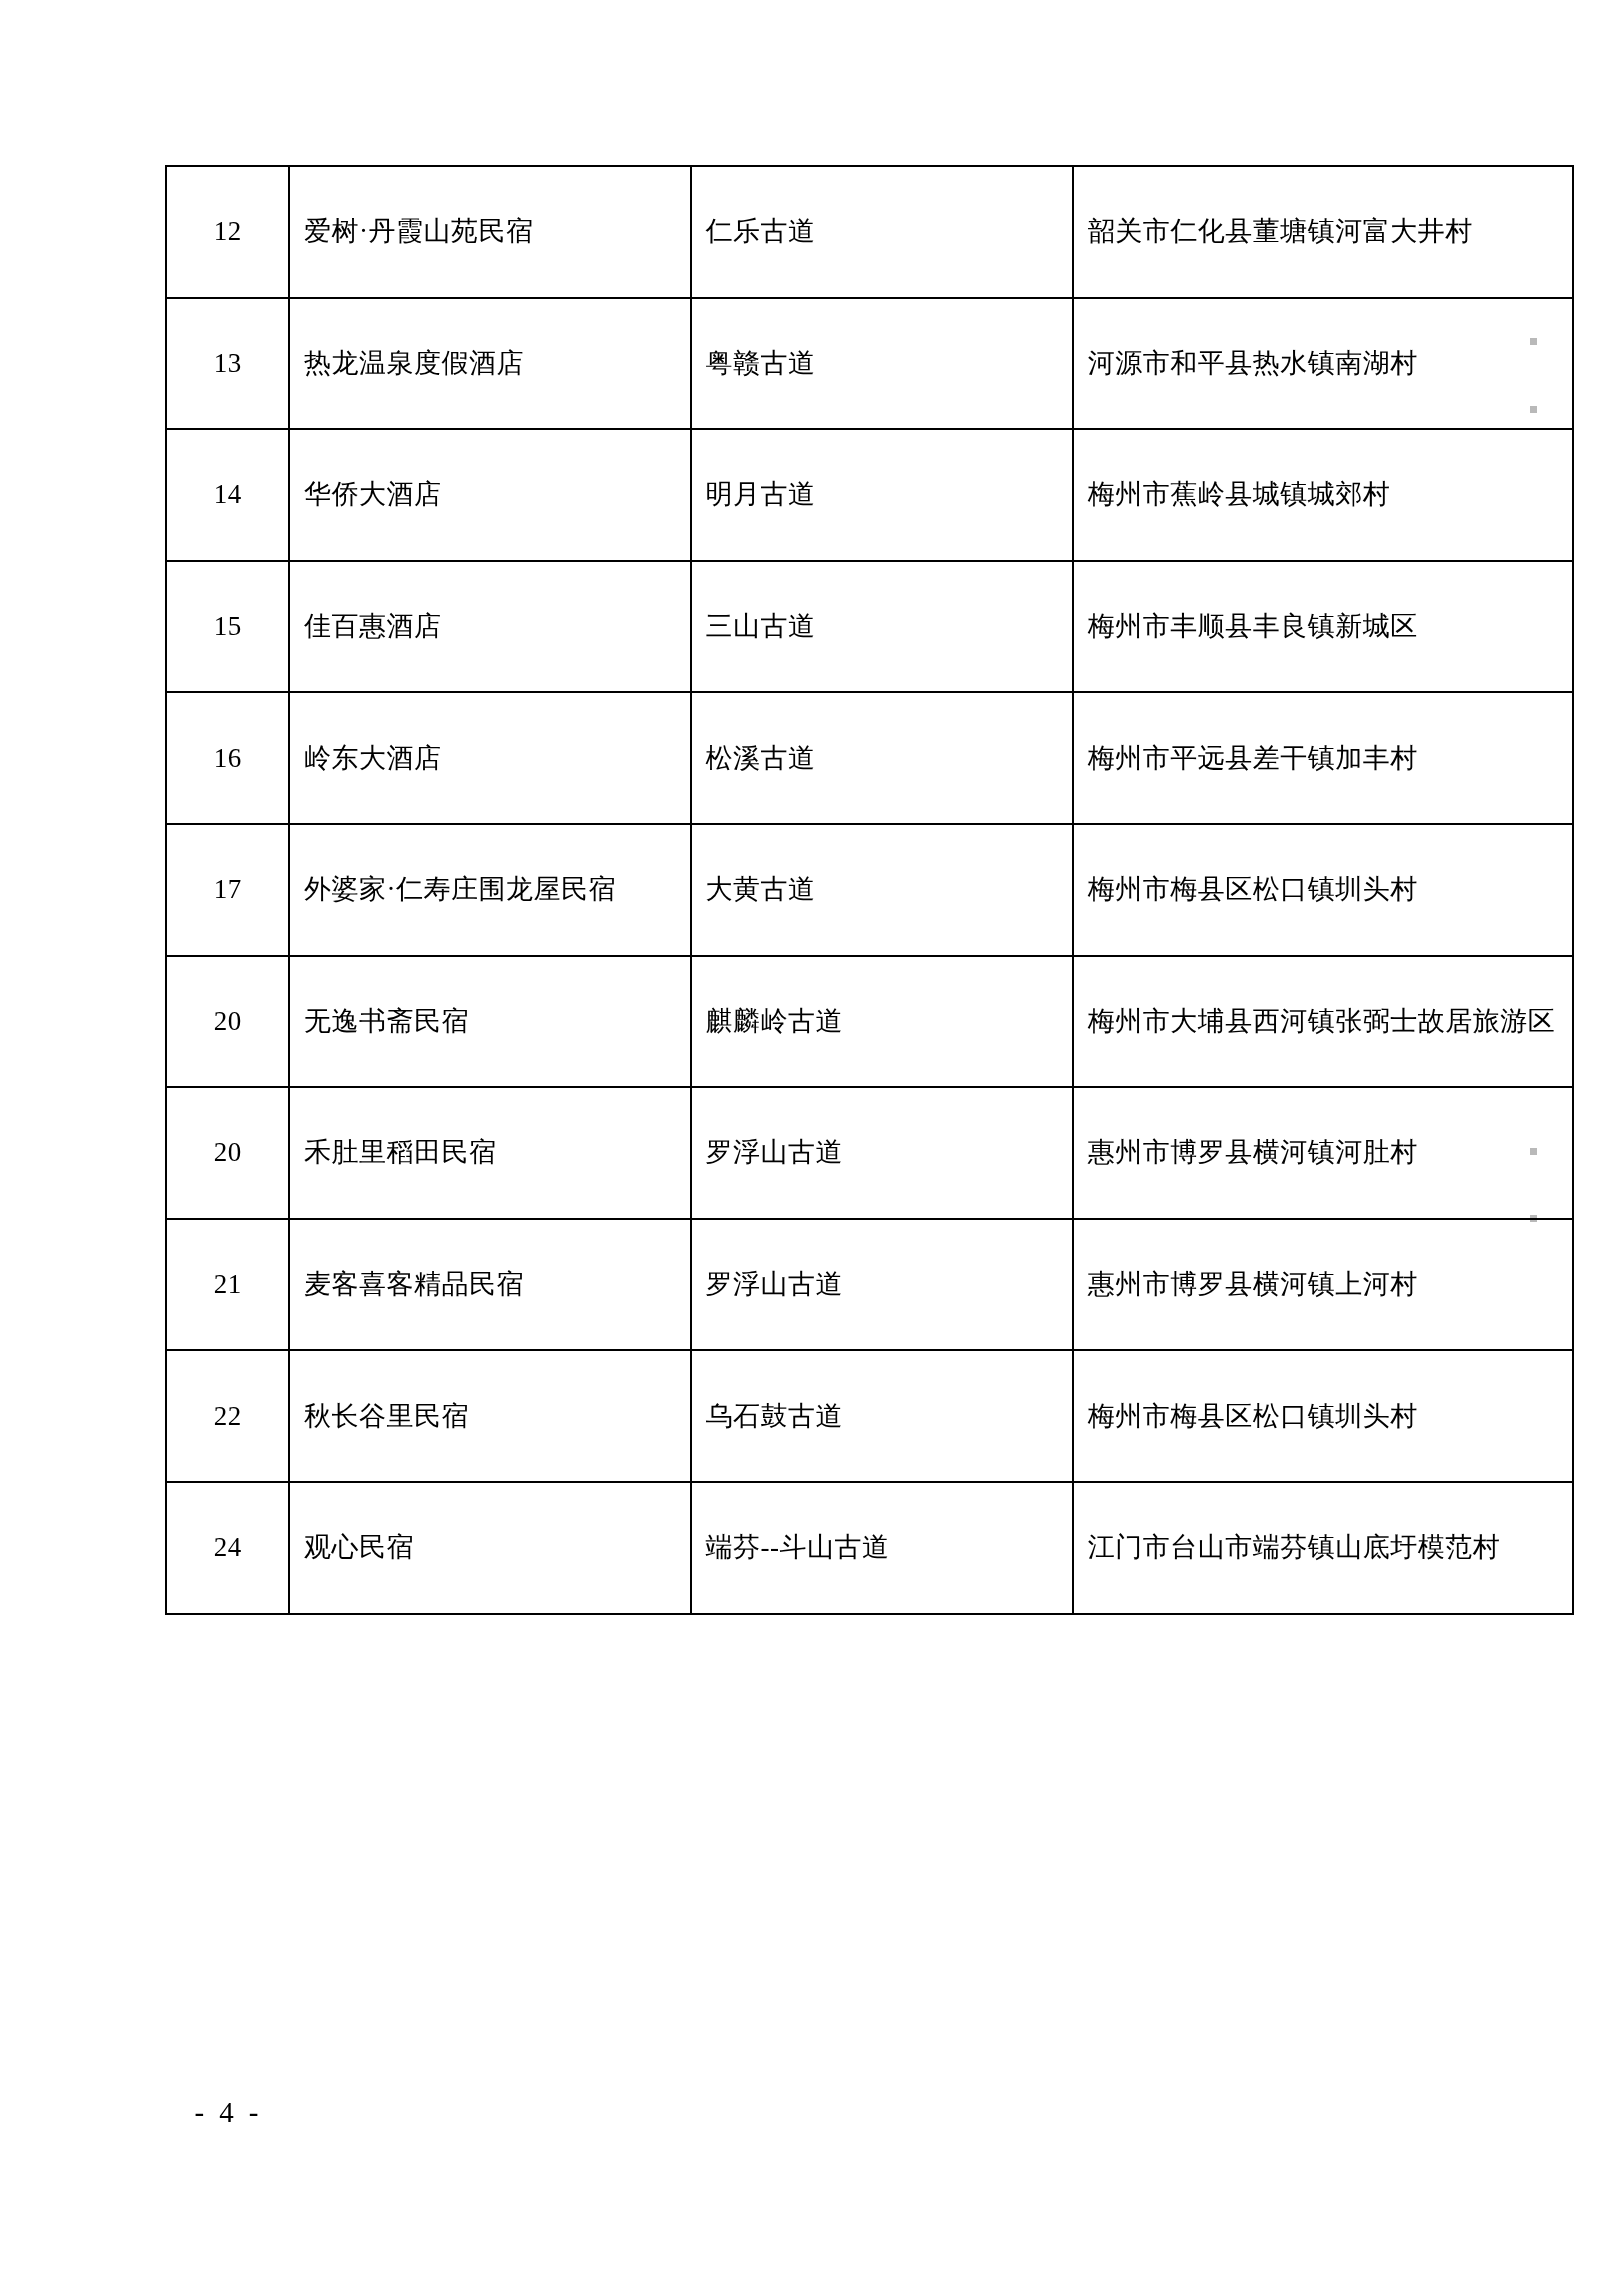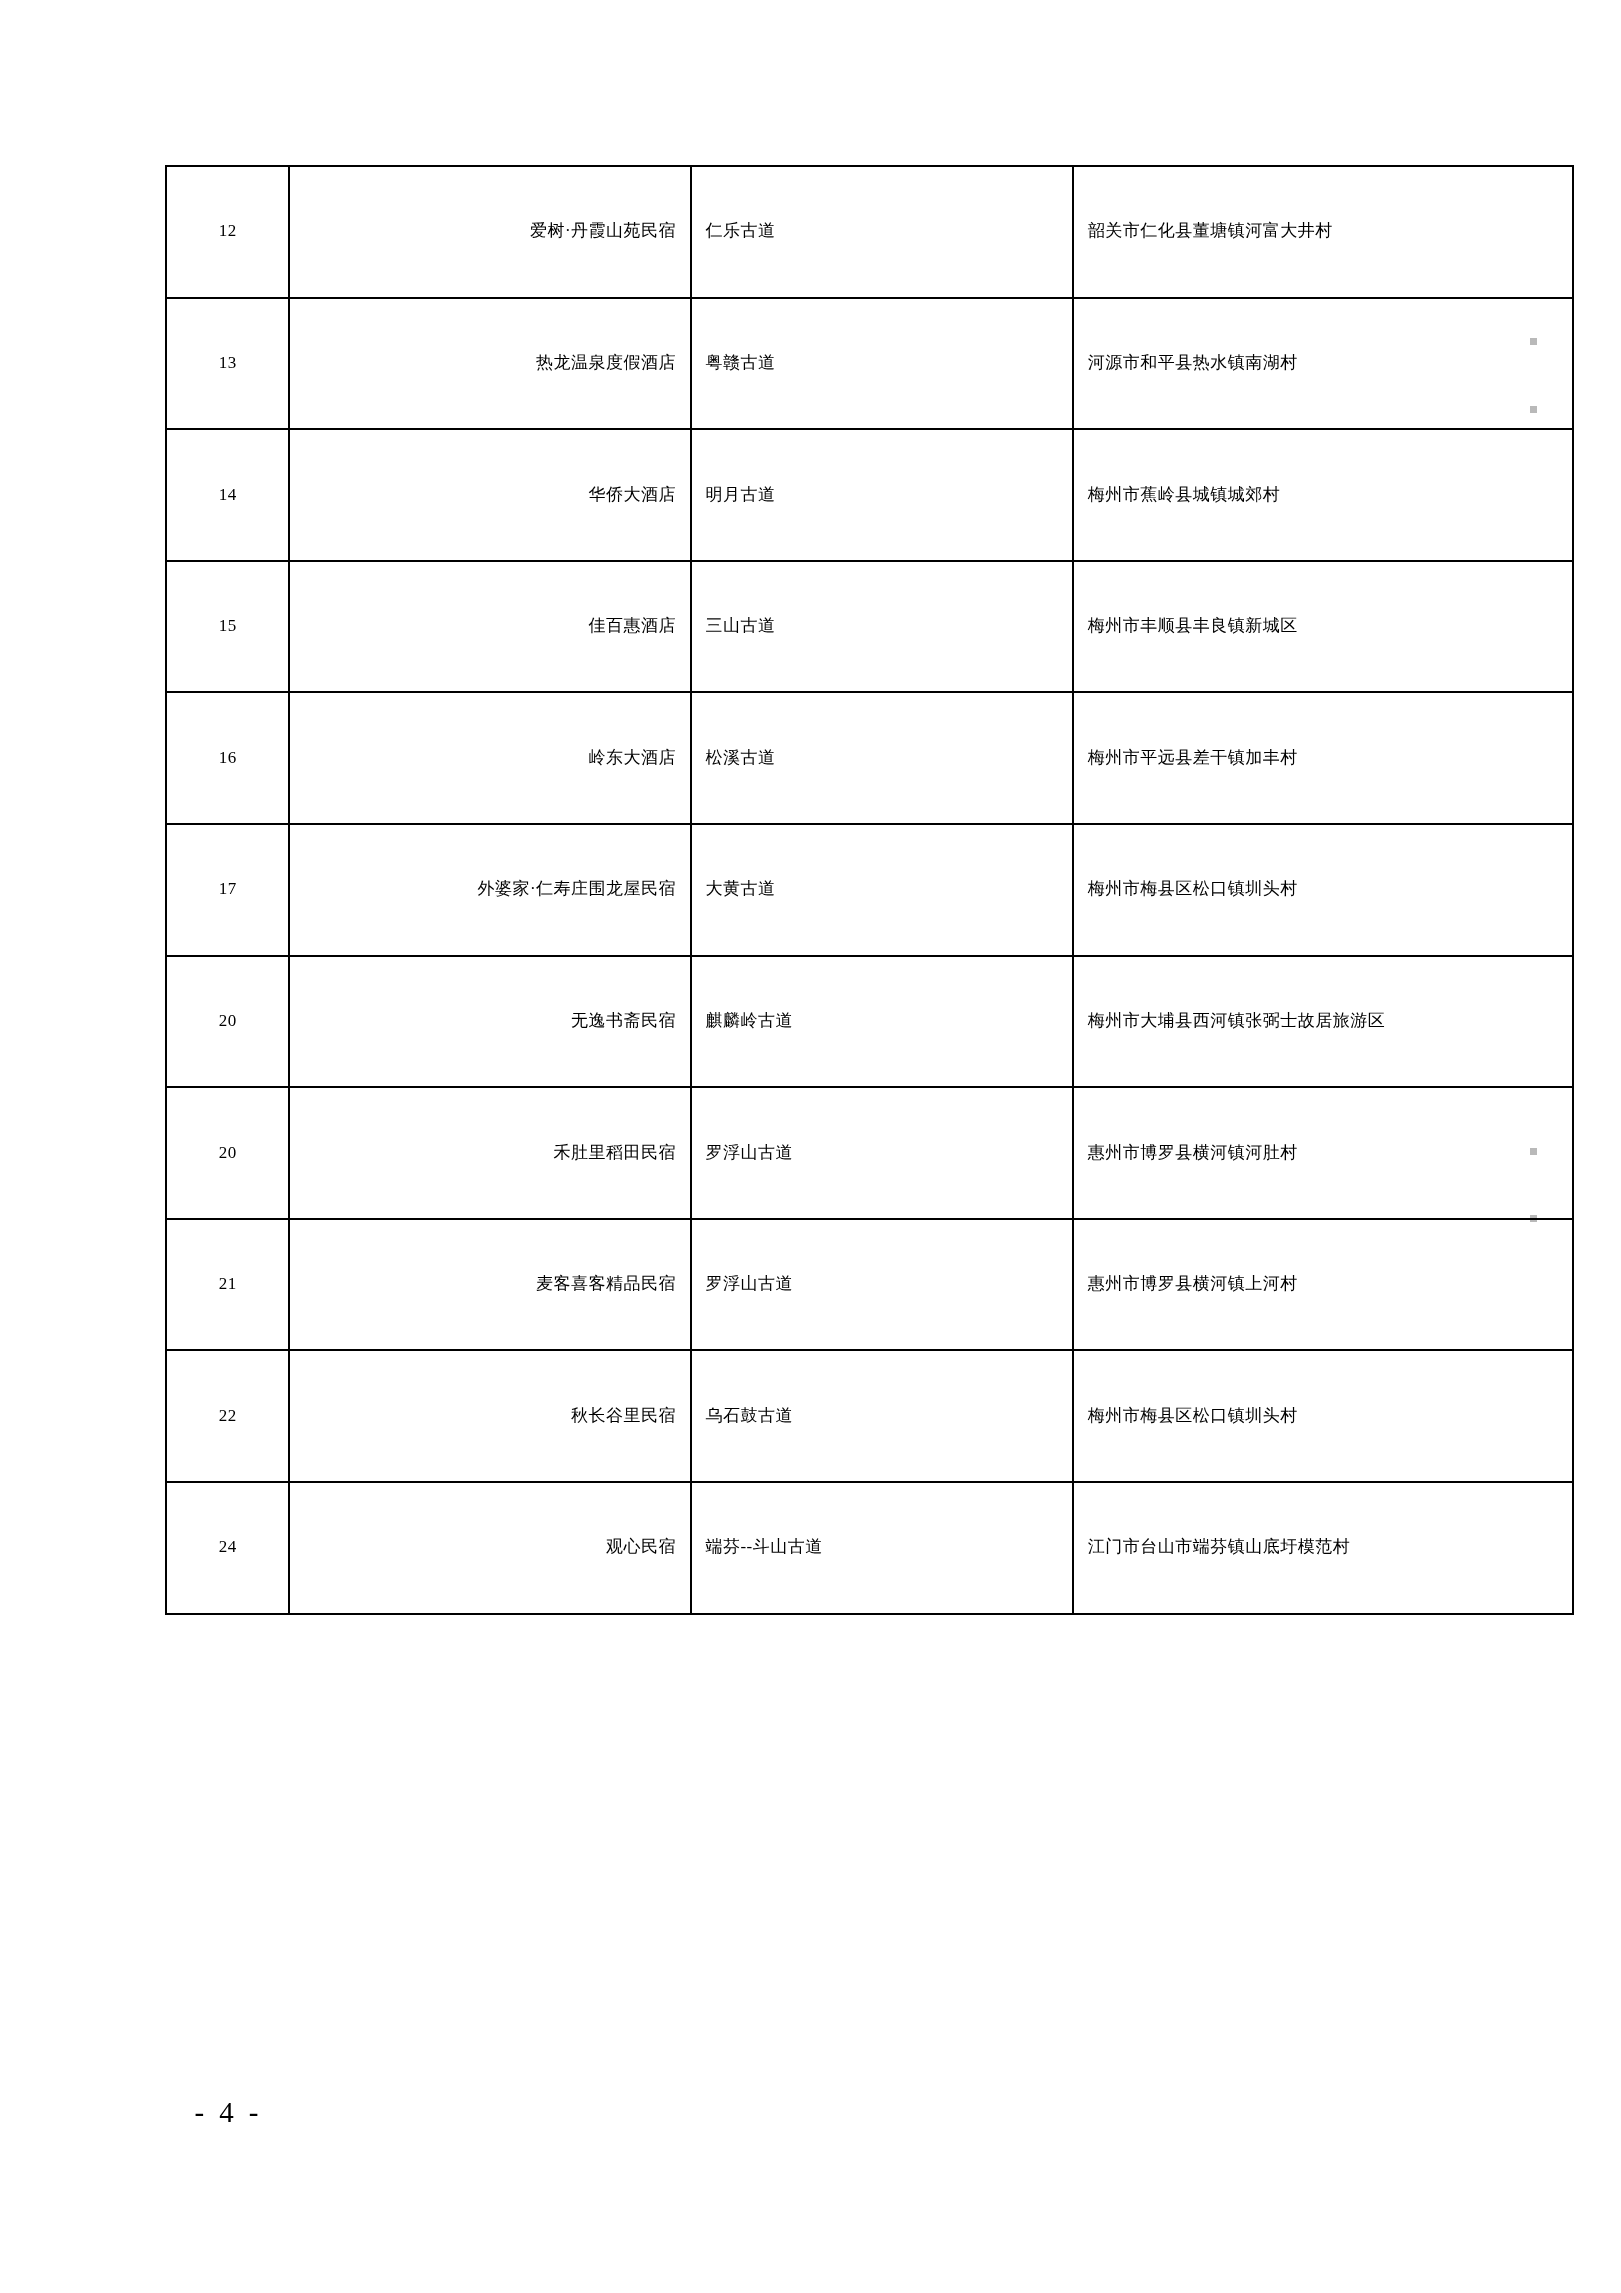--- a/index.html
+++ b/index.html
@@ -34,34 +34,34 @@
 
   table.doc-table {
     border-collapse: collapse;
     width: 1292px;
     table-layout: fixed;
   }
 
   table.doc-table td {
     border: 2px solid #000000;
     padding: 9.8px 13.7px;
-    font-size: 17px;
+    font-size: 27px;
     line-height: 1.45;
     vertical-align: middle;
     font-family: "Liberation Serif", "DejaVu Serif", serif;
     letter-spacing: 0.5px;
   }
 
   td.col-index {
     width: 94px;
     text-align: center;
   }
   td.col-name {
     width: 372px;
-    text-align: right;
+    text-align: left;
   }
   td.col-route {
     width: 353px;
     text-align: left;
     border-radius: 24px;
   }
   td.col-addr {
     width: 470px;
     text-align: left;
   }

